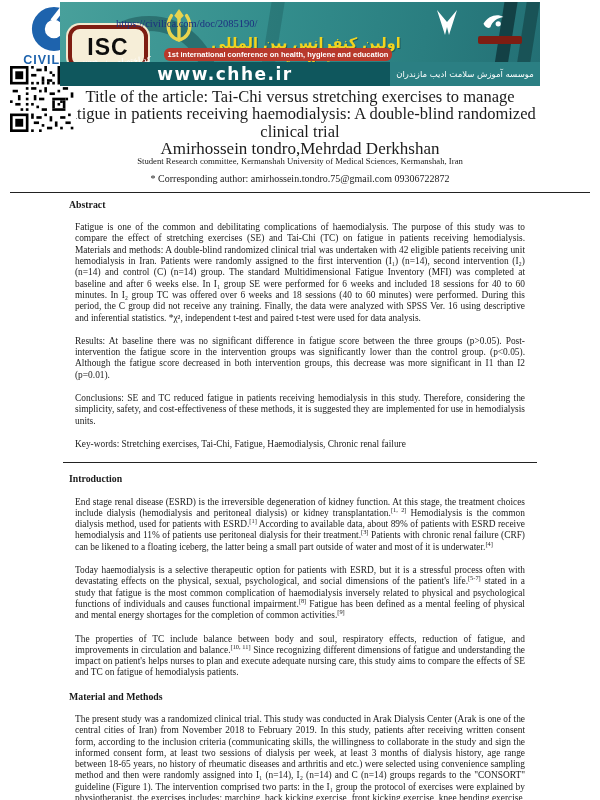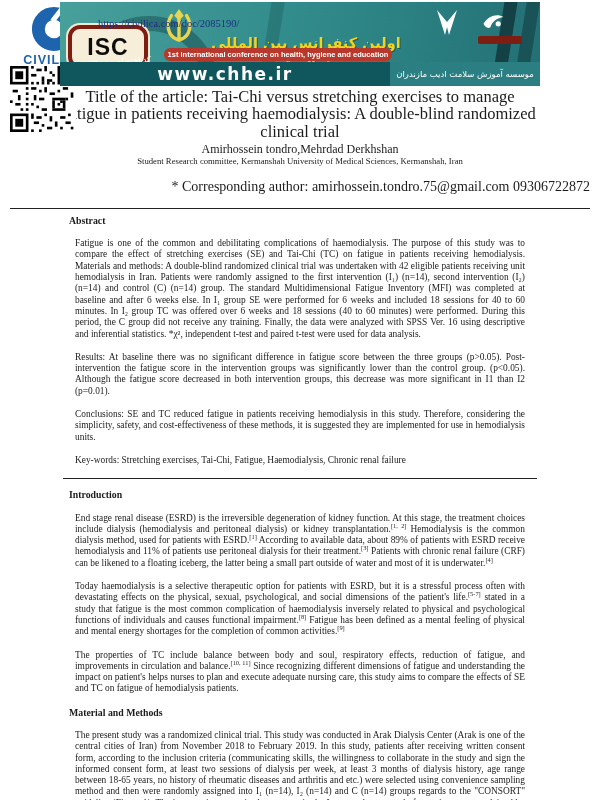--- a/index.html
+++ b/index.html
@@ -52,30 +52,30 @@
   .plogo-band { left:418px; top:34px; width:44px; height:8px; background:#7e1d12; border-radius:2px; }
 
   .bottom-bar { left:0; bottom:0; width:100%; height:24px; background:#0f575d;
     display:flex; align-items:center; }
   .site { flex:1; text-align:center; color:#fff; font:600 17px "DejaVu Sans",sans-serif;
     letter-spacing:1.5px; }
   .inst { width:150px; height:100%; background:#2b7f83; color:#fff; direction:rtl;
     display:flex; align-items:center; justify-content:center;
     font:8.5px "DejaVu Sans",sans-serif; }
 
-  .watermark { position:absolute; left:74px; top:18px; z-index:5; color:#1c2f80;
+  .watermark { position:absolute; left:92px; top:18px; z-index:5; color:#1c2f80;
     font:10.5px "Liberation Serif",serif; text-decoration:none;padding-left:24px; }
 
   
   .spacer { height:86px; }
   .title-block { margin:2px 62px 0; text-align:center; }
   .article-title { font-size:16.5px; line-height:17.3px; }
-  .authors { font-size:12px; line-height:14px; margin-top:2px; }
+  .authors { font-size:17px; line-height:14px; margin-top:2px; }
   .affiliation { font-size:8.7px; line-height:9.5px; margin-top:1px; }
-  .corresponding { margin:16px 10px; font-size:14px; line-height:9.5px; text-align:right; }
+  .corresponding { margin:8px 10px; font-size:10px; line-height:9.5px; text-align:center; }
   .hr1 { border:0; border-top:1.6px solid #222; margin:1px 10px 0; }
 
   
   .content { margin:5px 63px 0; font-size:9.4px; line-height:11.3px; text-align:justify; }
   .content h2 { font-size:9.8px; line-height:11.3px; font-weight:bold; margin:6px; text-align:left; }
   .content p { margin:12px; }
   .hr2 { border:0; border-top:1.3px solid #222; margin:1px 0 10px; }
   sup { font-size:0.68em; line-height:0; vertical-align:super; }
 </style>
 </head>

